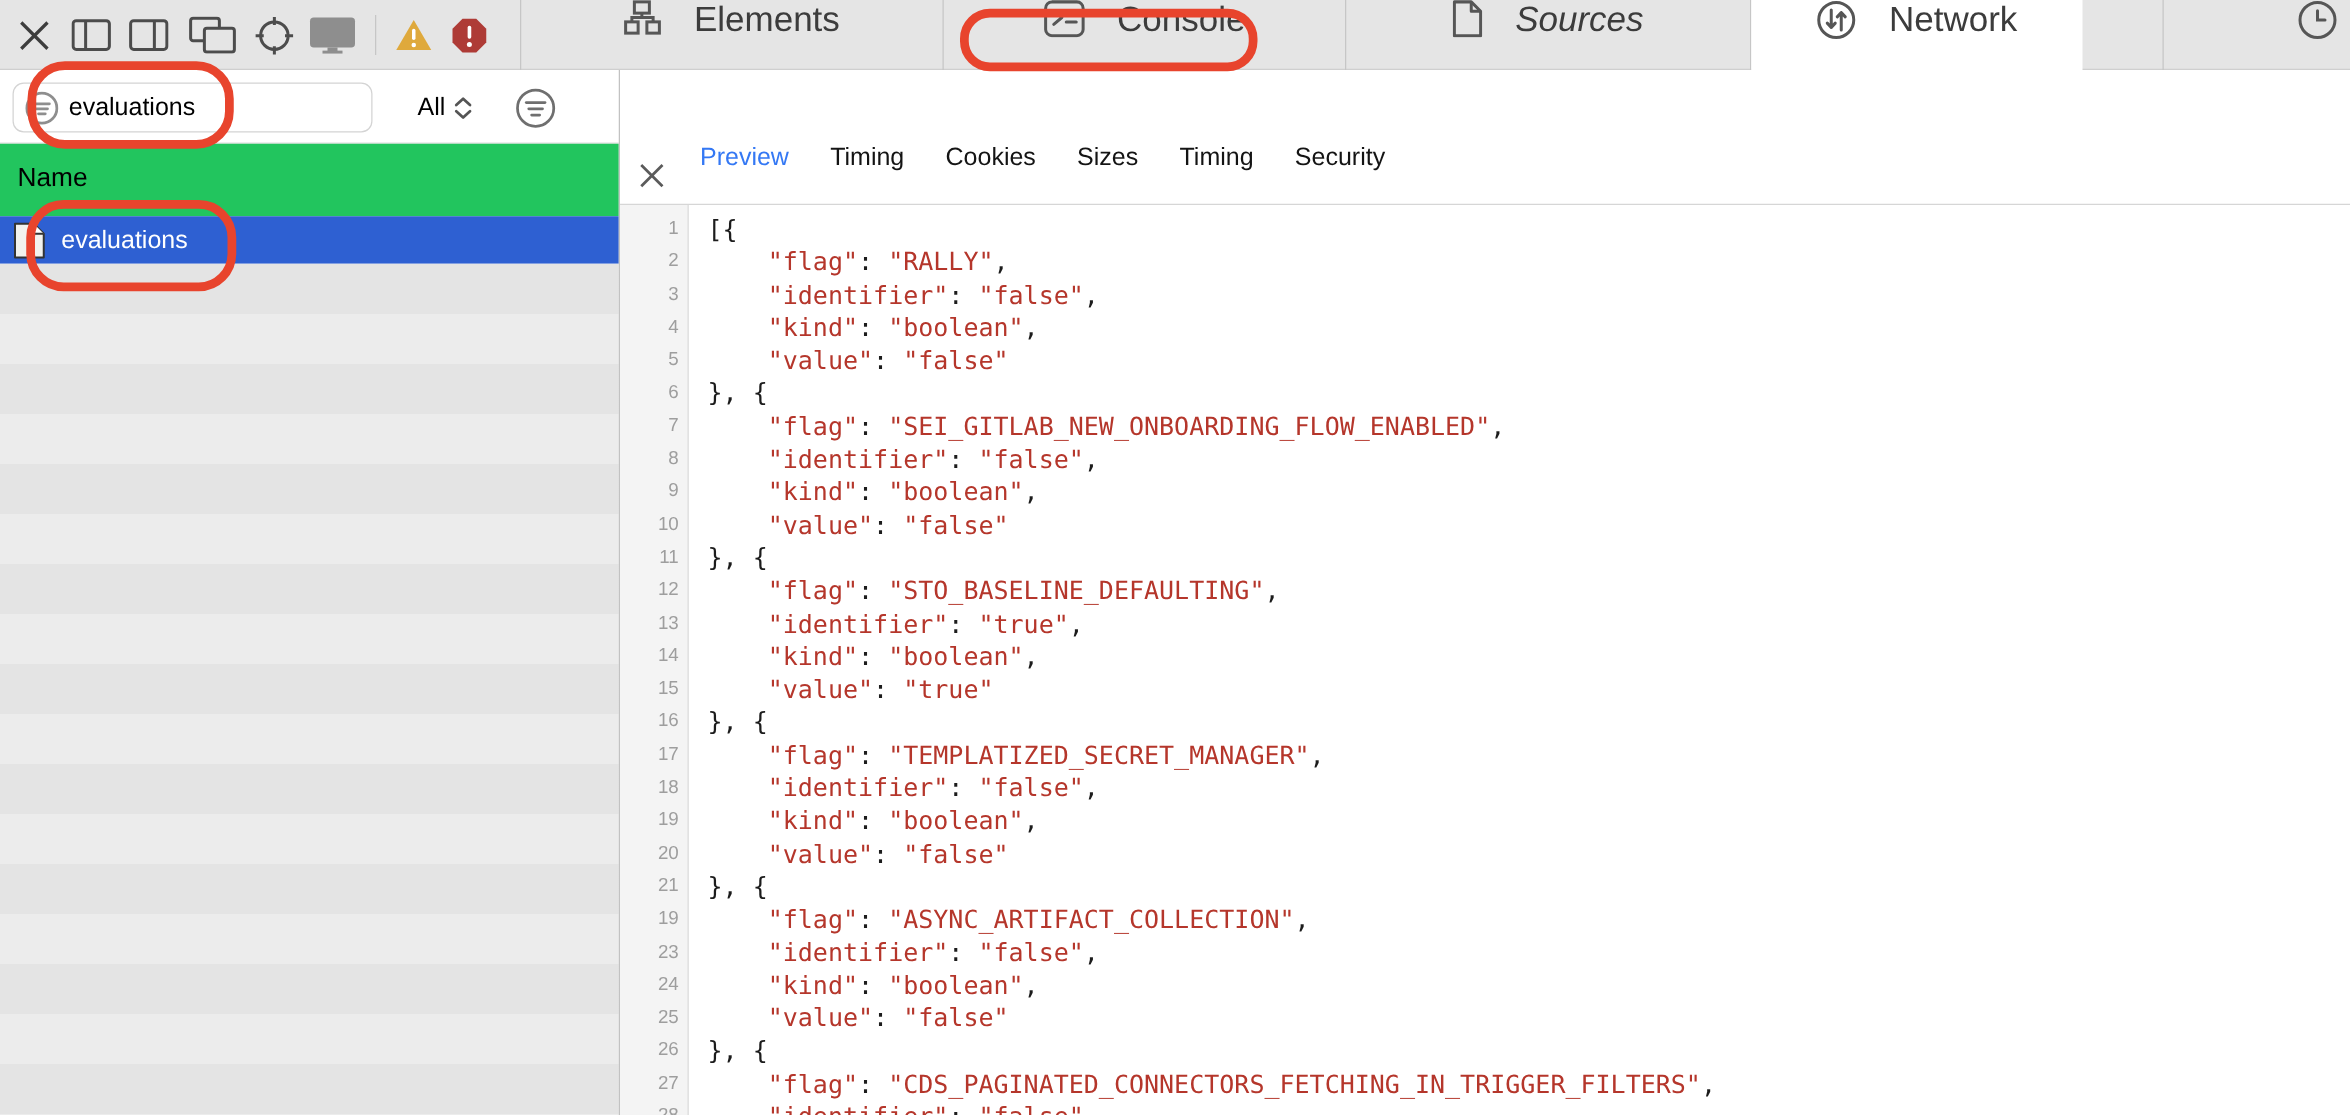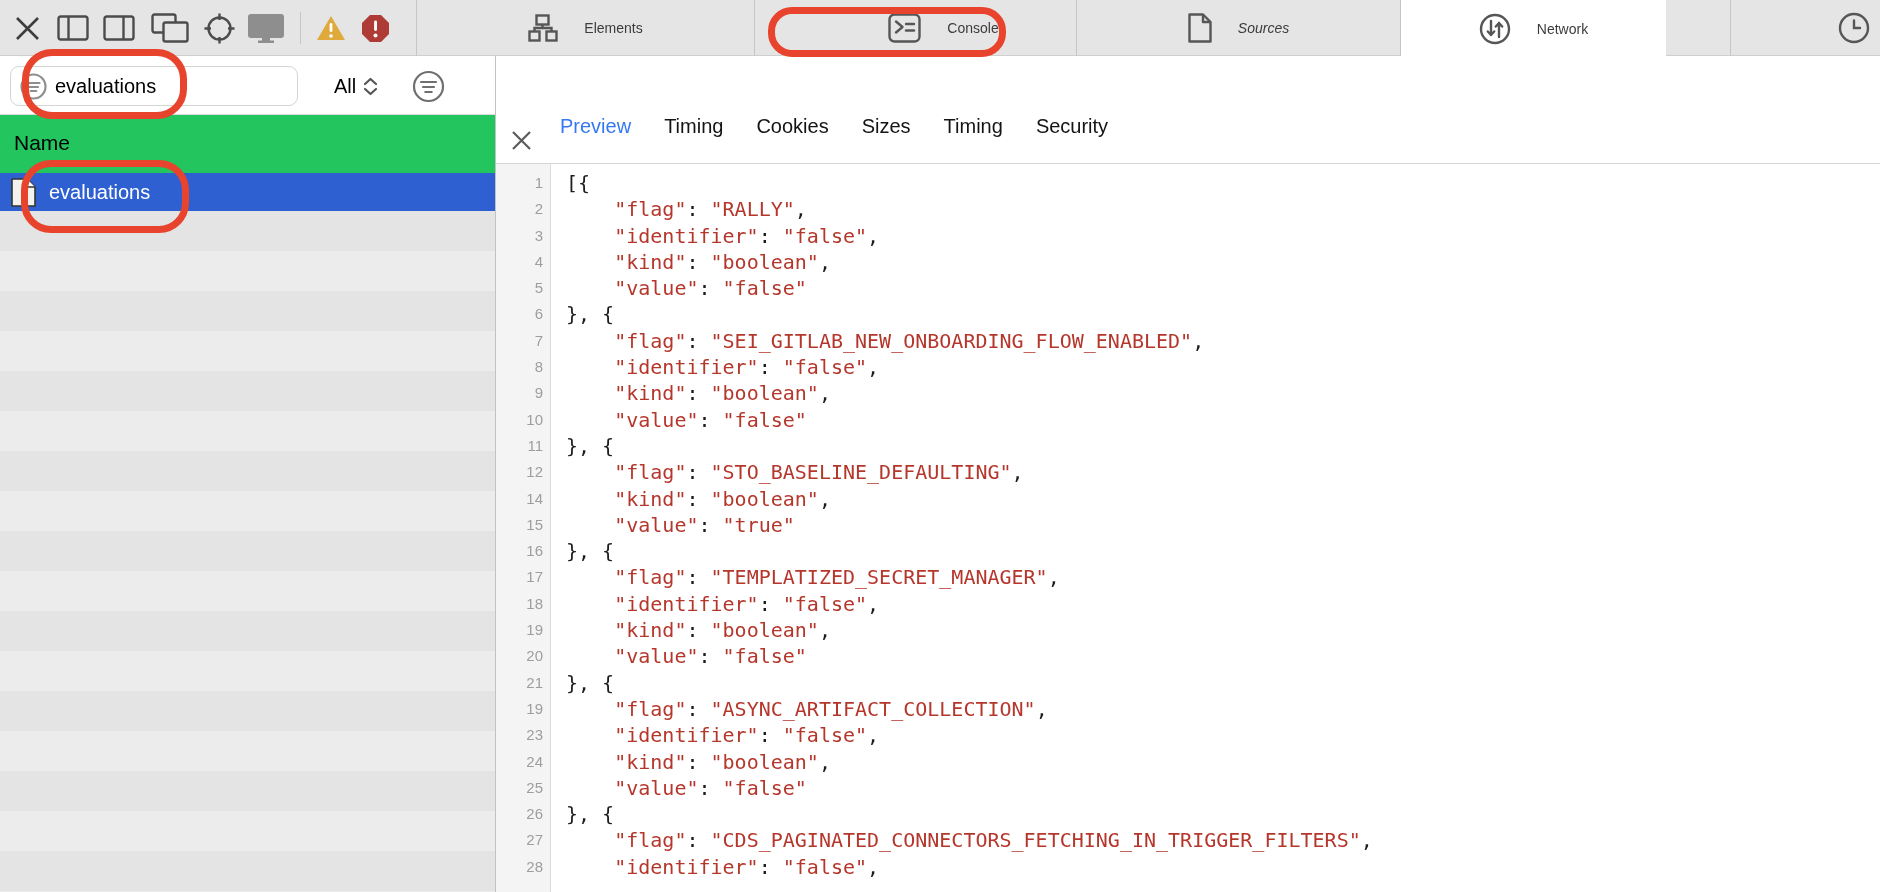--- a/index.html
+++ b/index.html
@@ -2,22 +2,22 @@
 <html><head>
 <meta charset="utf-8">
 <style>
   html,body{margin:0;padding:0;background:#fff;}
   #app{position:relative;width:1880px;height:892px;overflow:hidden;background:#fff;
        font-family:"Liberation Sans",sans-serif;-webkit-font-smoothing:antialiased;}
   
   .toolbar{position:absolute;left:0;top:0;width:1880px;height:56px;background:#e5e5e5;
            border-bottom:1px solid #cfcfcf;box-sizing:border-box;}
   .tab-sep{position:absolute;top:0;width:1px;height:56px;background:#c6c6c6;}
-  .tab-cell{position:absolute;top:0;height:56px;display:flex;align-items:center;justify-content:center;
-            gap:26px;color:#3c3c3c;font-size:14px;cursor:default;}
+  .tab-cell{position:absolute;top:0;height:56px;display:flex;align-items:flex-start;justify-content:center;
+            gap:26px;color:#3c3c3c;font-size:28px;cursor:default;}
   .tab-cell.active{background:#ffffff;height:57px;}
   .tab-icon{display:flex;align-items:center;}
   .tb-btn{position:absolute;top:0;height:56px;display:flex;align-items:center;justify-content:center;}
   
   .filter-bar{position:absolute;left:0;top:56px;width:495px;height:59px;background:#fff;
               border-bottom:1px solid #dcdcdc;box-sizing:border-box;}
   .search-field{position:absolute;left:10px;top:10px;width:288px;height:40px;border:1.5px solid #d4d4d4;
                 border-radius:9px;background:#fff;box-sizing:border-box;display:flex;align-items:center;}
   .search-field input{border:none;outline:none;background:transparent;font-family:"Liberation Sans",sans-serif;
                 font-size:20px;color:#000;width:220px;padding:0;margin-left:8px;}
@@ -139,21 +139,21 @@
       <span class="tab-icon">
         <svg width="30" height="28" viewBox="0 0 30 28">
             <rect x="8.5" y="1.5" width="12" height="9" stroke="#565656" stroke-width="2.4" fill="none"></rect>
             <rect x="1.5" y="17.5" width="10" height="9" stroke="#565656" stroke-width="2.4" fill="none"></rect>
             <rect x="18.5" y="17.5" width="10" height="9" stroke="#565656" stroke-width="2.4" fill="none"></rect>
             <path d="M14.5 10.5 V14 M6.5 17.5 V14 H23.5 V17.5" stroke="#565656" stroke-width="2.4" fill="none"></path>
           </svg>
       </span>
       <span>Elements</span>
     </div>
-    <div class="tab-cell" style="left:783px;width:321px;">
+    <div class="tab-cell" style="left:755px;width:321px;">
       <span class="tab-icon">
         <svg width="33" height="30" viewBox="0 0 33 30">
             <rect x="1.5" y="1.5" width="30" height="27" rx="5" stroke="#565656" stroke-width="2.4" fill="none"></rect>
             <path d="M8 8.5 L14.5 14 L8 19.5" stroke="#565656" stroke-width="2.4" fill="none" stroke-linecap="round" stroke-linejoin="round"></path>
             <line x1="18" y1="11" x2="26" y2="11" stroke="#565656" stroke-width="2.4" stroke-linecap="round"></line>
             <line x1="18" y1="17.5" x2="26" y2="17.5" stroke="#565656" stroke-width="2.4" stroke-linecap="round"></line>
           </svg>
       </span>
       <span>Console</span>
     </div>
@@ -301,20 +301,24 @@
         </div>
         <div class="code-row">
           <div class="ln">11</div>
           <div class="lc">}, {</div>
         </div>
         <div class="code-row">
           <div class="ln">12</div>
           <div class="lc">    <span class="tok-s">"flag"</span>: <span class="tok-s">"STO_BASELINE_DEFAULTING"</span>,</div>
         </div>
         <div class="code-row">
+          <div class="ln">13</div>
+          <div class="lc">    <span class="tok-s">"identifier"</span>: <span class="tok-s">"true"</span>,</div>
+        </div>
+        <div class="code-row">
           <div class="ln">14</div>
           <div class="lc">    <span class="tok-s">"kind"</span>: <span class="tok-s">"boolean"</span>,</div>
         </div>
         <div class="code-row">
           <div class="ln">15</div>
           <div class="lc">    <span class="tok-s">"value"</span>: <span class="tok-s">"true"</span></div>
         </div>
         <div class="code-row">
           <div class="ln">16</div>
           <div class="lc">}, {</div>

